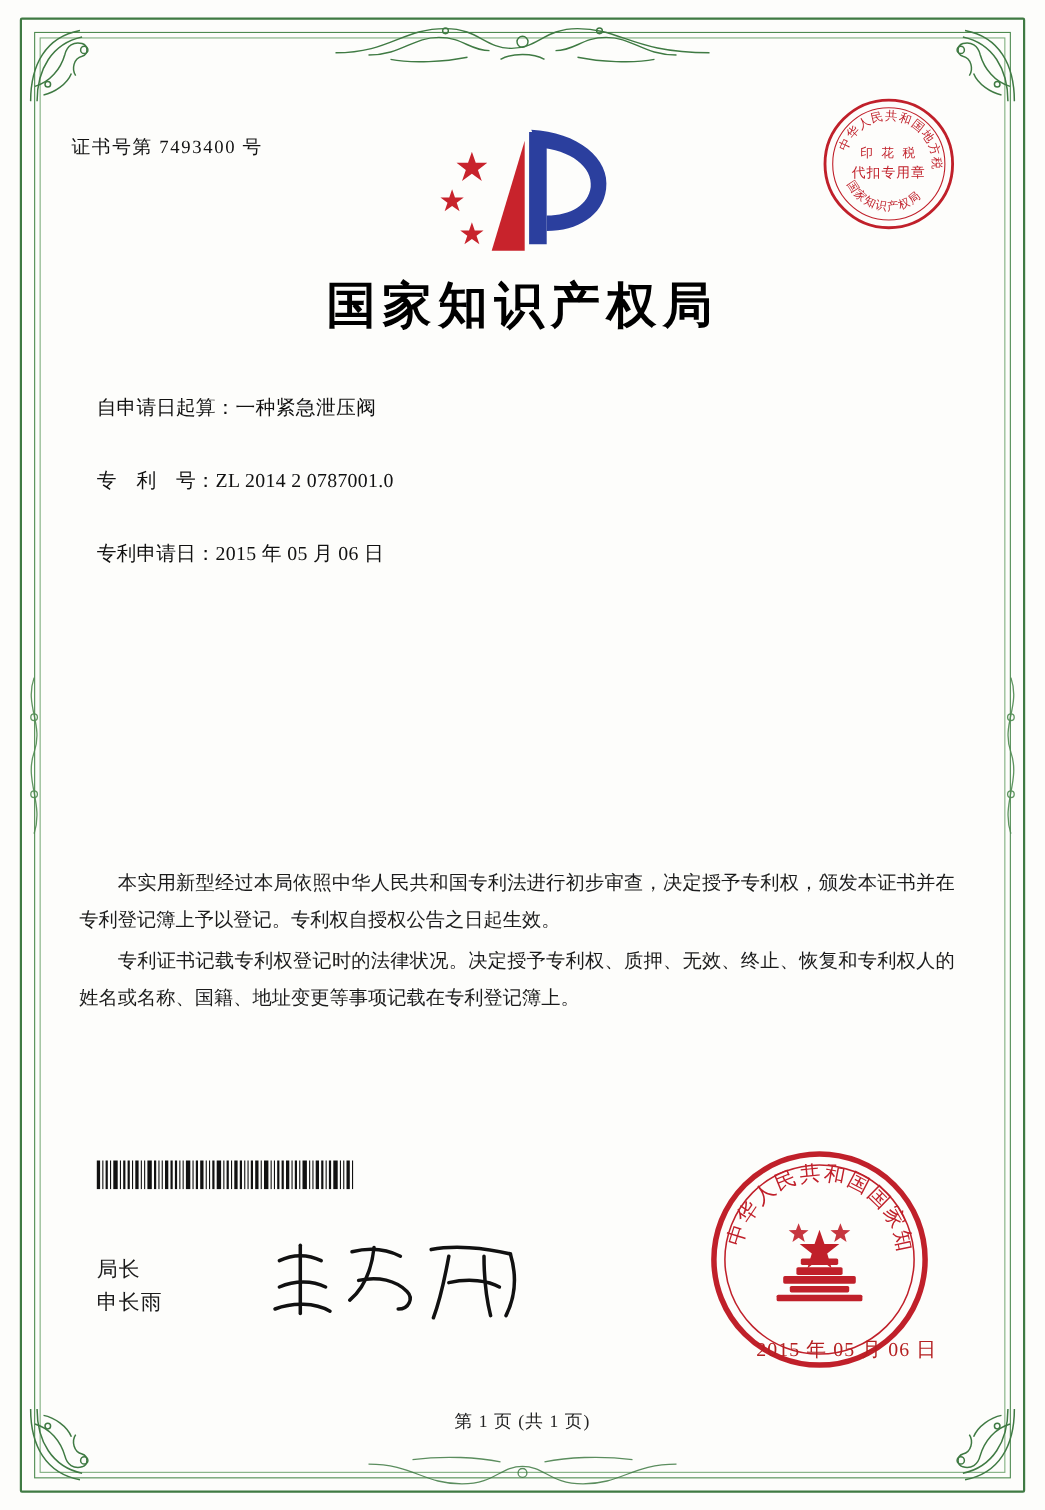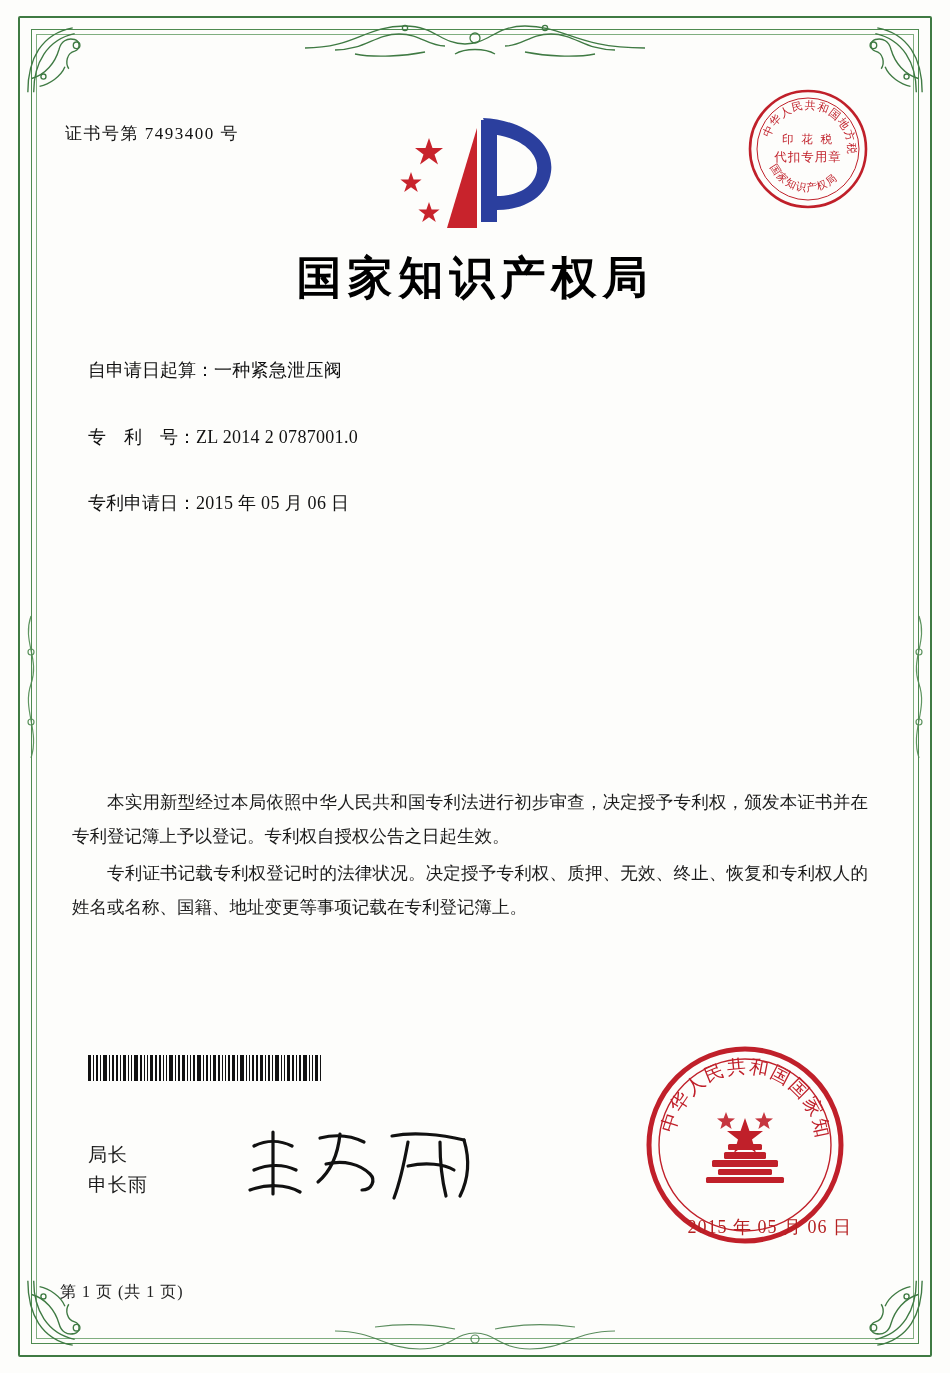--- a/index.html
+++ b/index.html
@@ -215,20 +215,21 @@
     top: 1135px;
     font-size: 18px;
     color: #b52021;
     letter-spacing: 1px;
   }
 
   .page-num {
     position: absolute;
     left: 0; right: 0;
     bottom: 10px;
+    text-align: center;
     font-size: 16px;
     color: #222;
     letter-spacing: 1px;
     margin-top: 16px;
   }
 </style>
 </head>
 <body>
 
 <div class="page">

